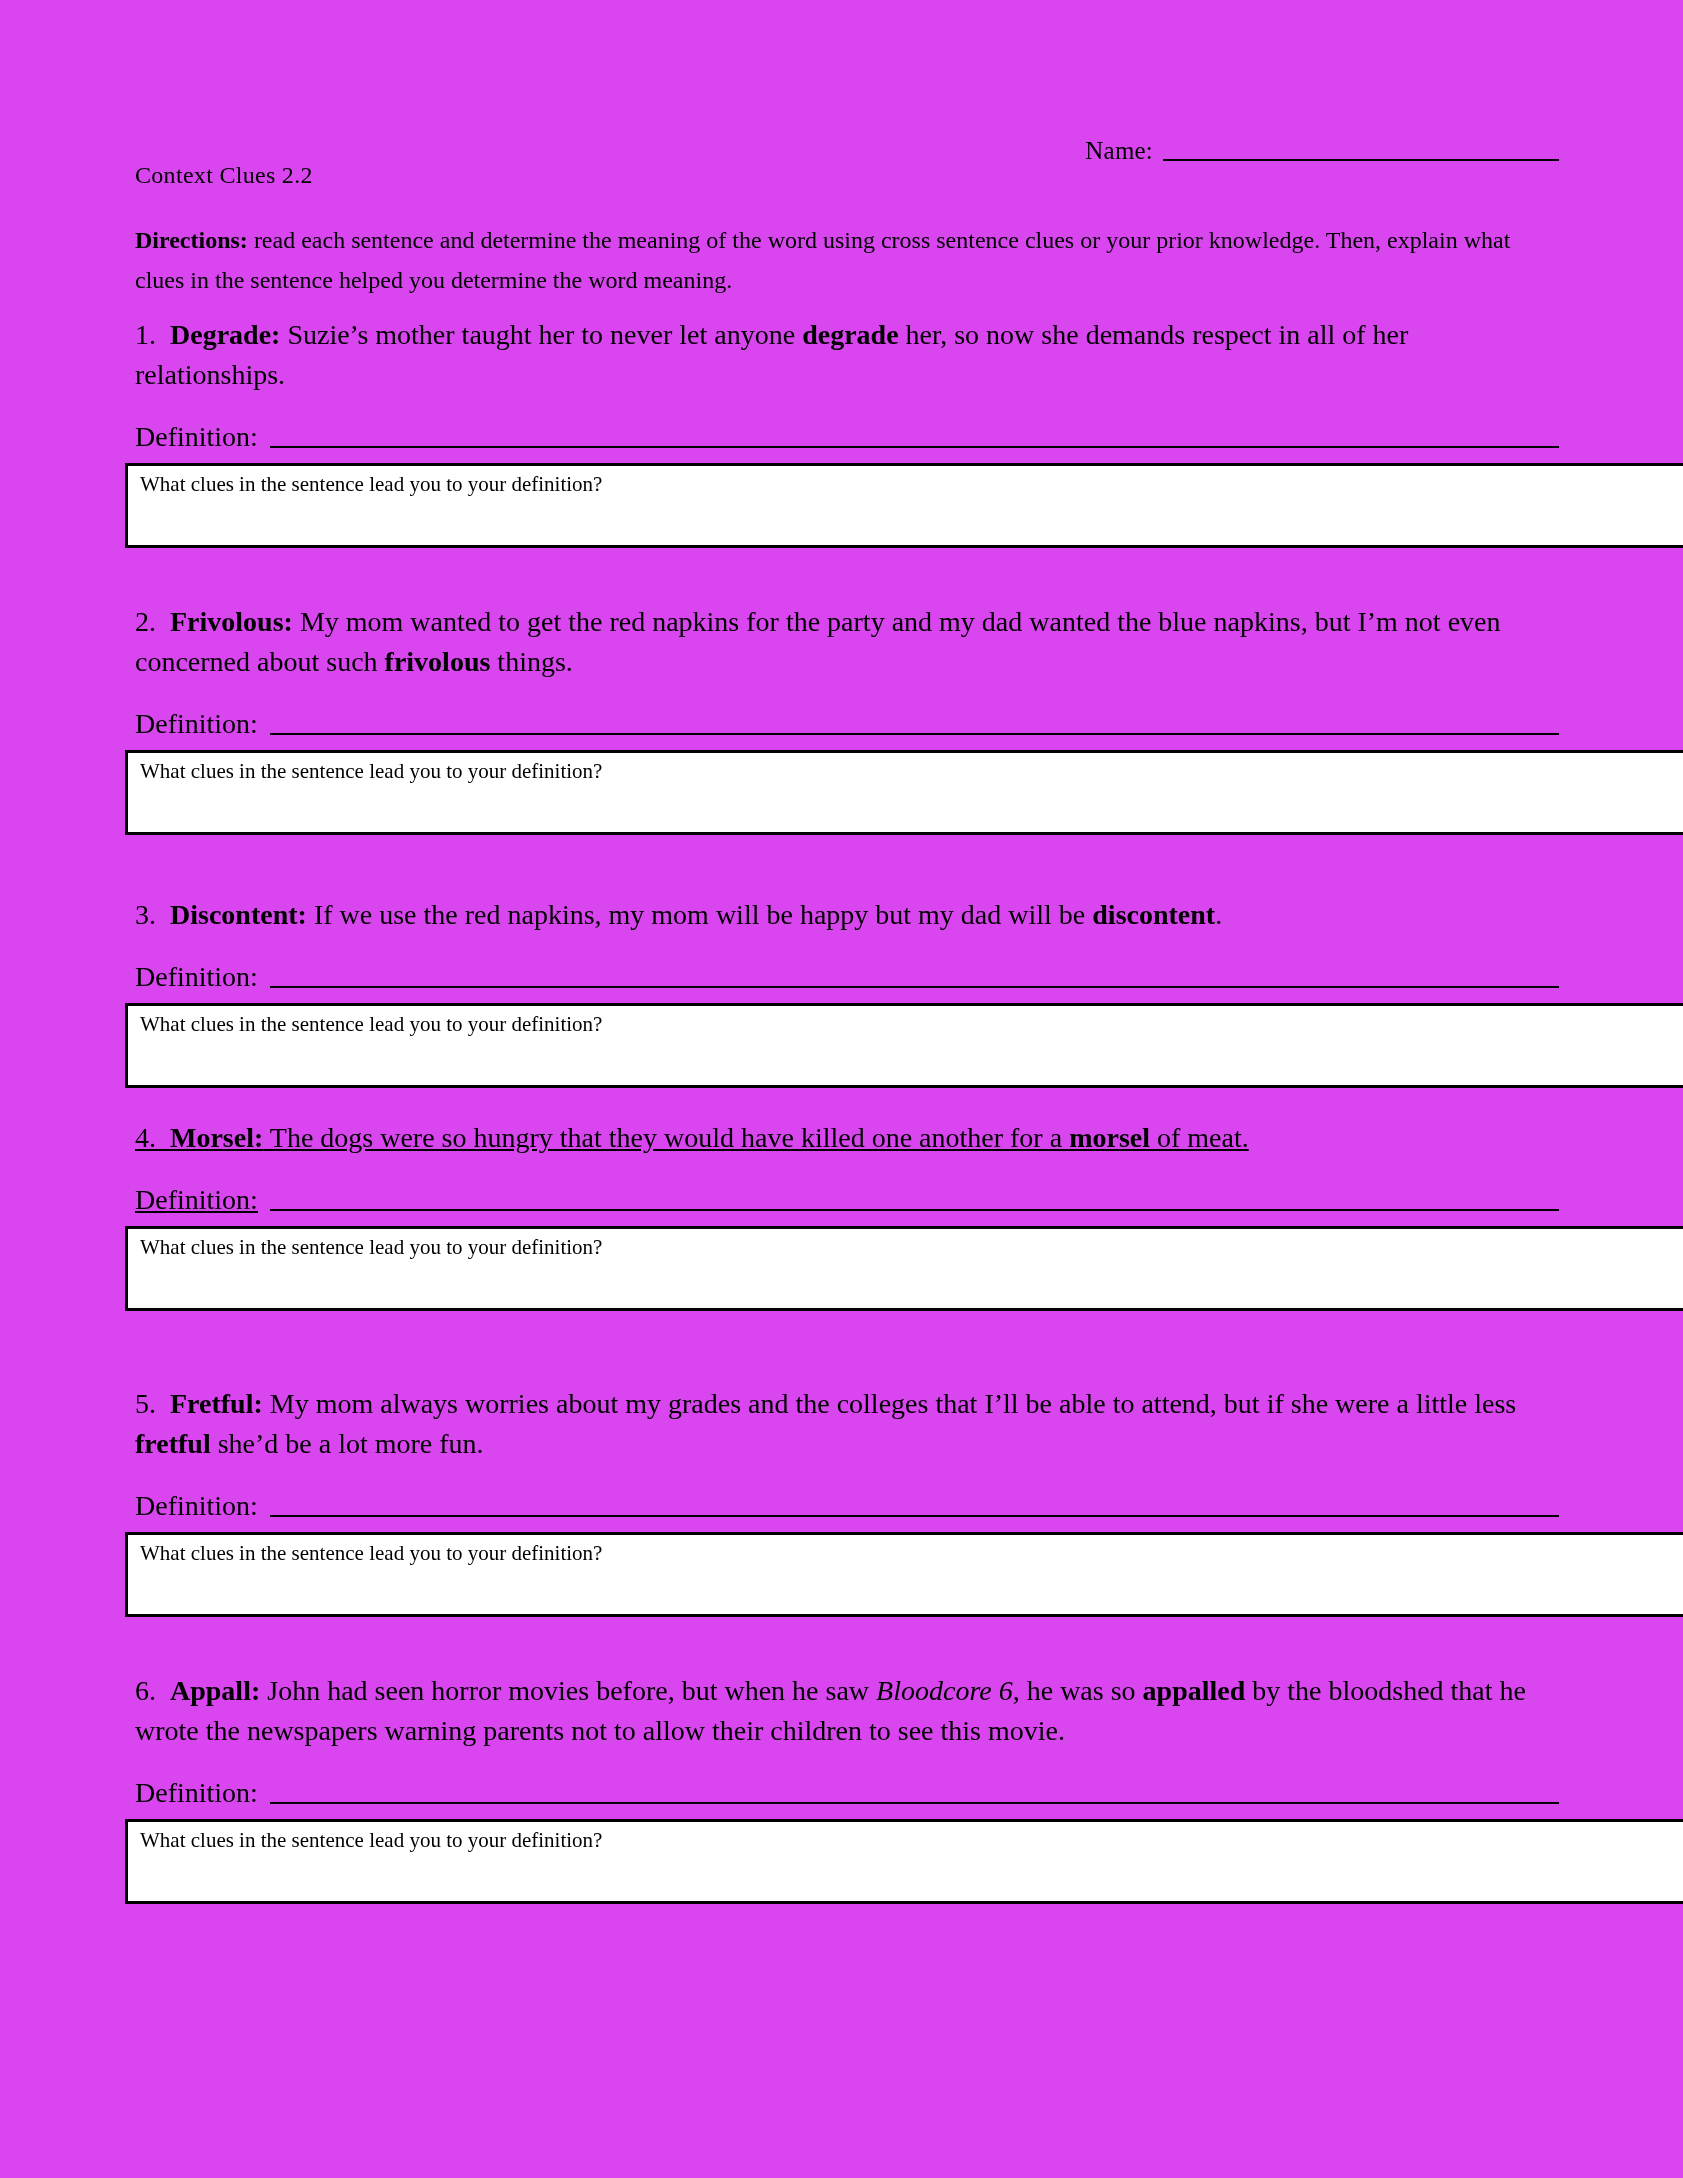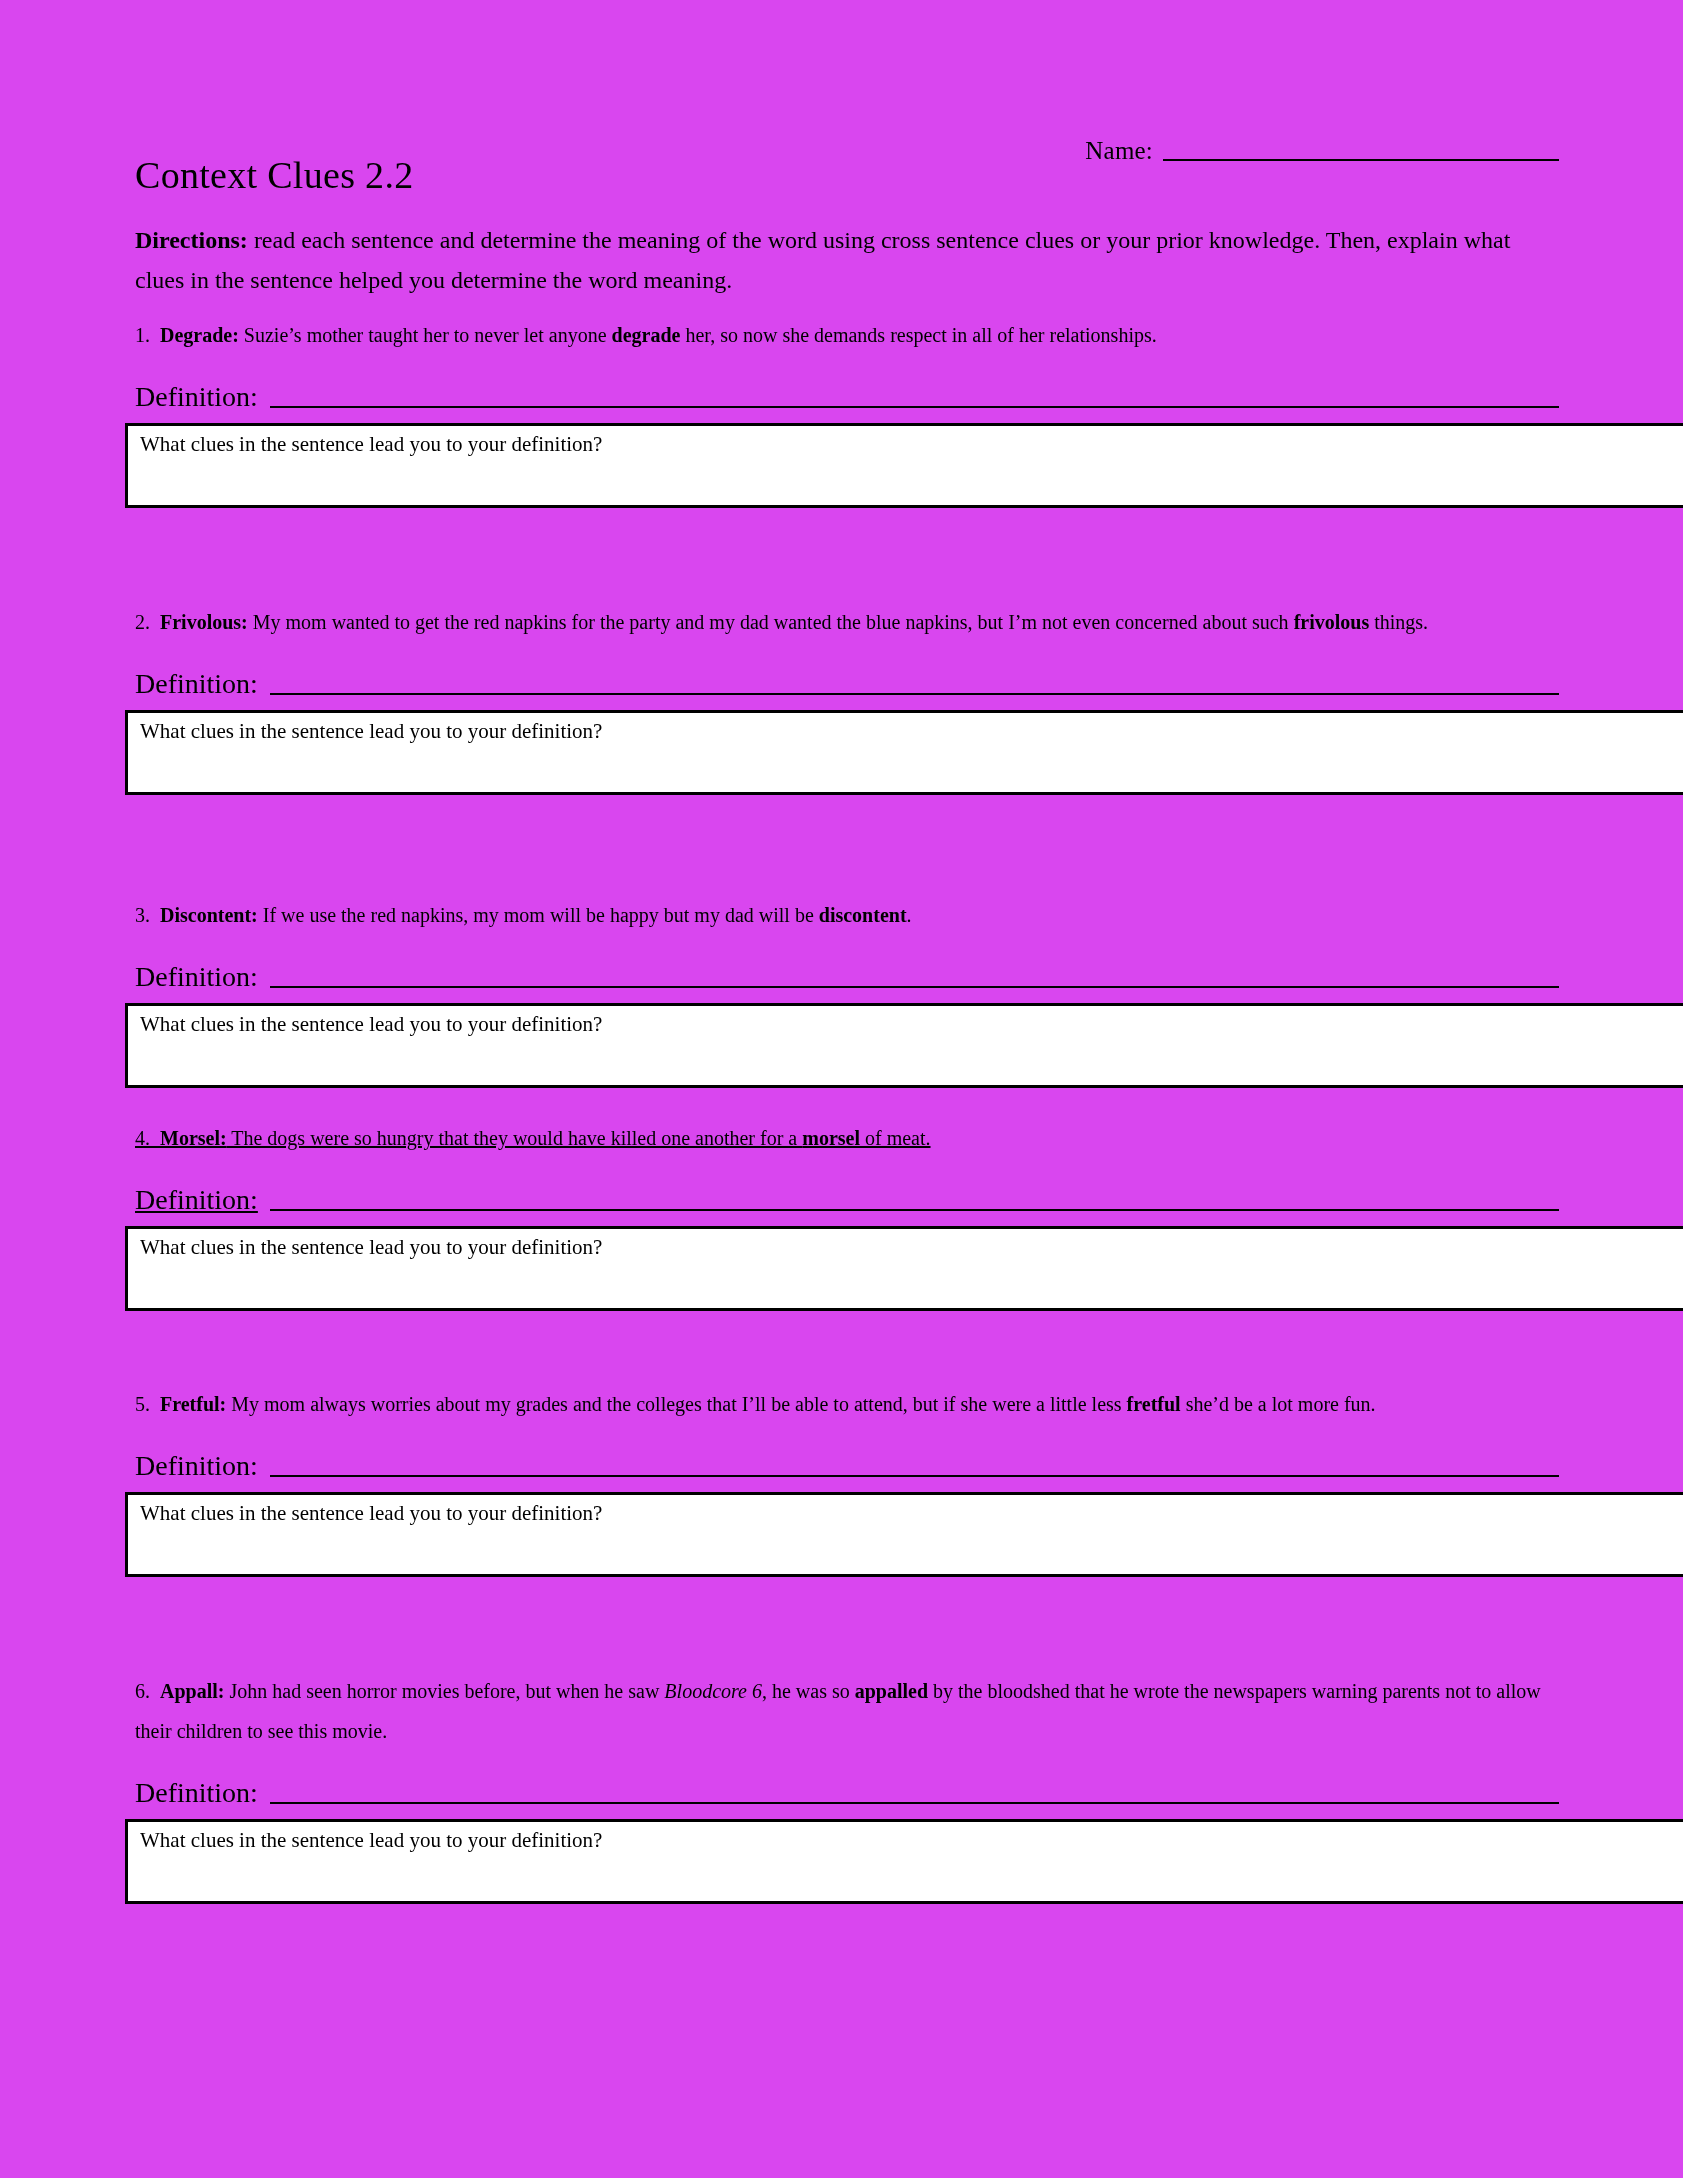--- a/index.html
+++ b/index.html
@@ -52,21 +52,21 @@
     border-bottom: 2px solid #000;
     margin-left: 10px;
     margin-bottom: 4px;
   }
 
   
   .doc-title {
     position: absolute;
     top: 156px;
     left: 10px;
-    font-size: 38px;
+    font-size: 24px;
     line-height: 38px;
     font-weight: normal;
     letter-spacing: 0.3px;
     text-align: center;
   }
 
   
   .directions {
     position: absolute;
     top: 220px;
@@ -78,21 +78,21 @@
   }
   .directions b { font-weight: bold; }
 
   
   .item {
     position: absolute;
     left: 0;
     width: 1434px;
   }
   .item-text {
-    font-size: 20px;
+    font-size: 28px;
     line-height: 40px;
     margin: 0 0 0 10px;
     width: 1416px;
   }
   .item-text .num {
     font-weight: normal;
   }
   .item-text .word {
     font-weight: bold;
   }

